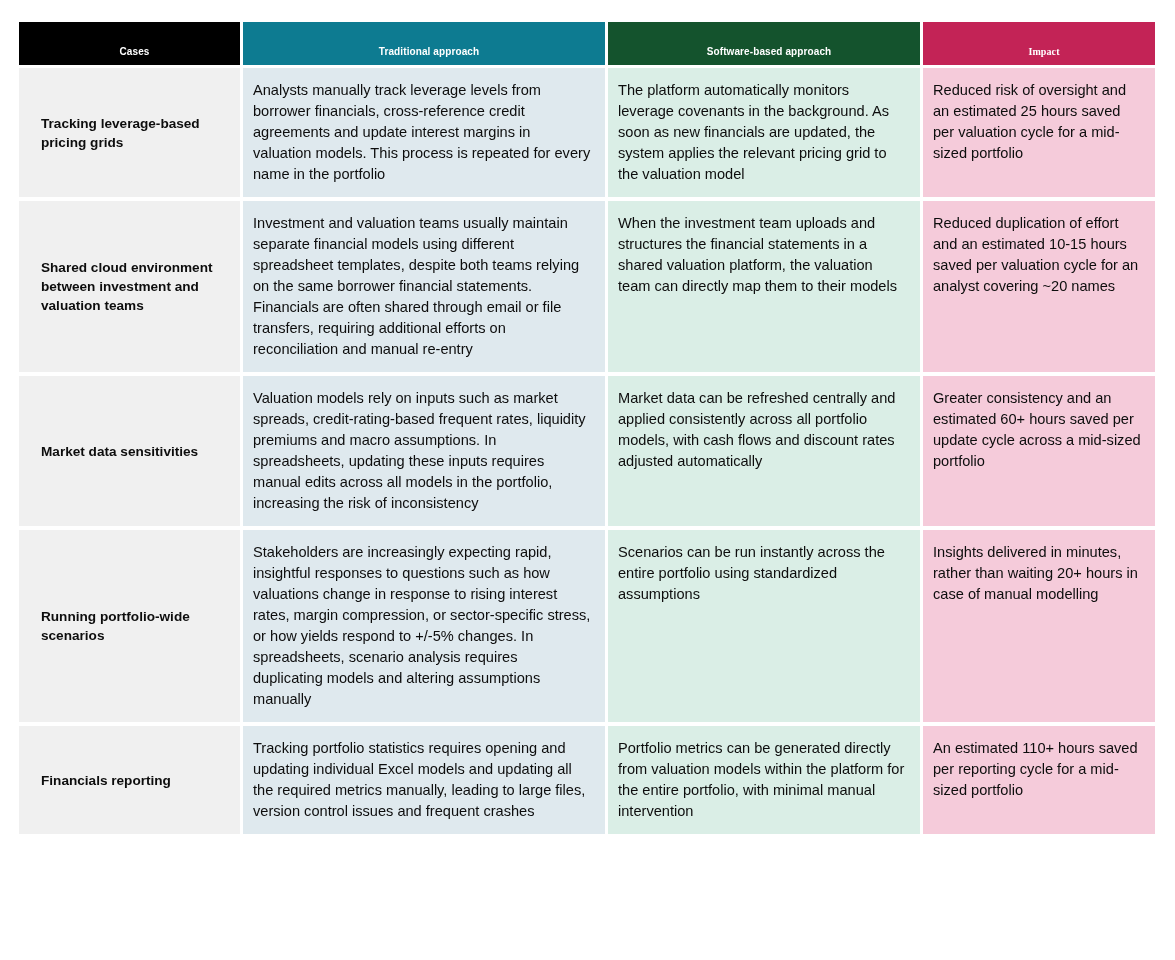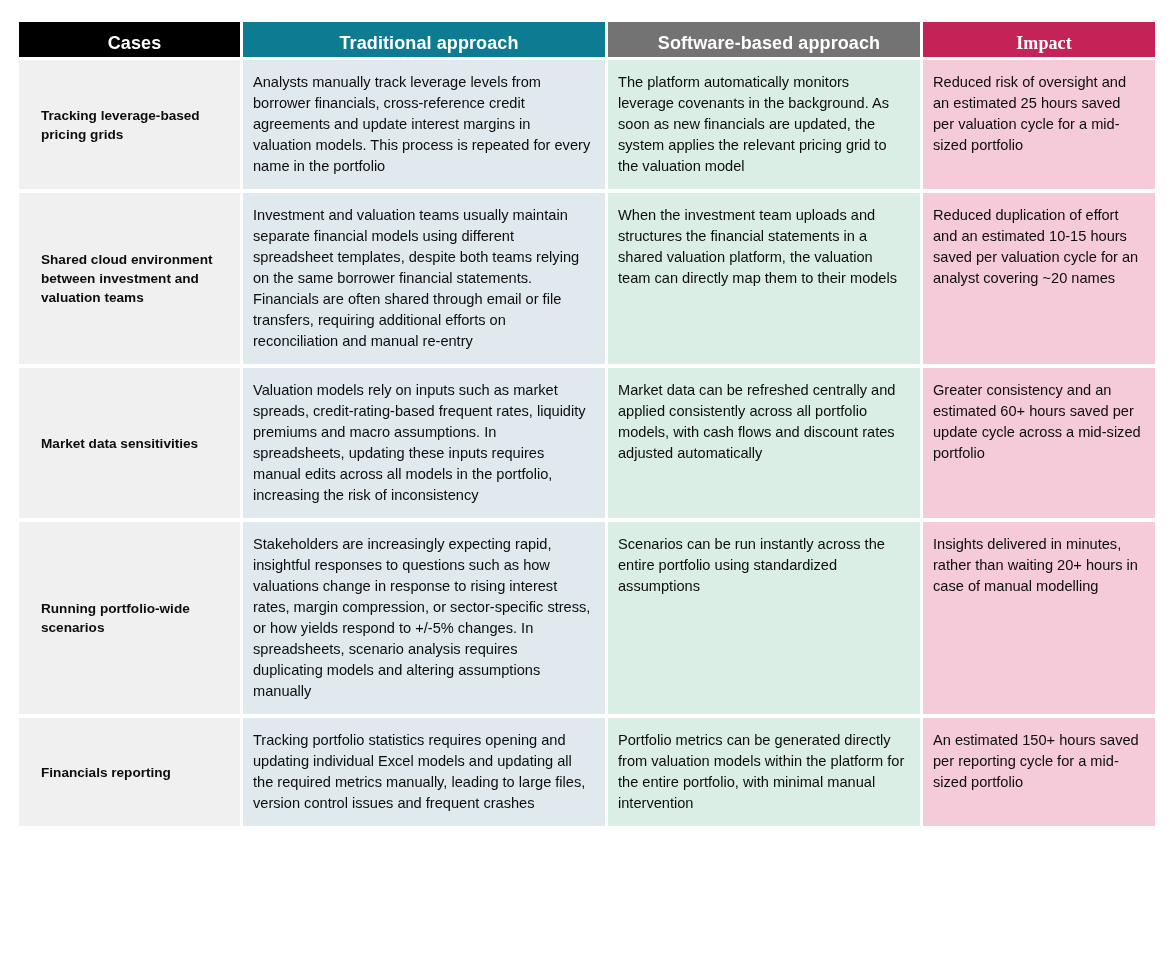--- a/index.html
+++ b/index.html
@@ -28,30 +28,30 @@
   col.c-cases    { width: 221px; }
   col.c-gap      { width: 3px;   }
   col.c-trad     { width: 362px; }
   col.c-soft     { width: 312px; }
   col.c-impact   { width: 232px; }
 
   
   .hdr {
     height: 27px;
     vertical-align: middle;
-    padding: 8px 0 0 10px;
-    font-size: 18px;
+    padding: 16px 0 0 10px;
+    font-size: 10px;
     font-weight: bold;
     color: #ffffff;
     letter-spacing: 0.1px;
     white-space: nowrap;
   }
   .hdr-cases  { background: #000000; }
   .hdr-trad   { background: #0d7b91; }
-  .hdr-soft   { background: #737373; }
+  .hdr-soft   { background: #14532d; }
   .hdr-impact { background: #c32356; font-family: Liberation Serif, serif; }
 
   .gap-cell { background: #ffffff; padding: 0; }
 
   
   .cell {
     vertical-align: top;
     padding: 12px 14px 12px 10px;
     font-size: 14.6px;
     line-height: 21px;
@@ -155,16 +155,16 @@
         <td colspan="7"></td>
       </tr>
 
     <tr>
       <td class="cell cell-case">Financials reporting</td>
       <td class="gap-cell"></td>
       <td class="cell cell-trad">Tracking portfolio statistics requires opening and updating individual Excel models and updating all the required metrics manually, leading to large files, version control issues and frequent crashes</td>
       <td class="gap-cell"></td>
       <td class="cell cell-soft">Portfolio metrics can be generated directly from valuation models within the platform for the entire portfolio, with minimal manual intervention</td>
       <td class="gap-cell"></td>
-      <td class="cell cell-impact">An estimated 150+ hours saved per reporting cycle for a mid-sized portfolio</td>
+      <td class="cell cell-impact">An estimated 110+ hours saved per reporting cycle for a mid-sized portfolio</td>
     </tr>
   </tbody>
 </table>
 
 </body></html>

